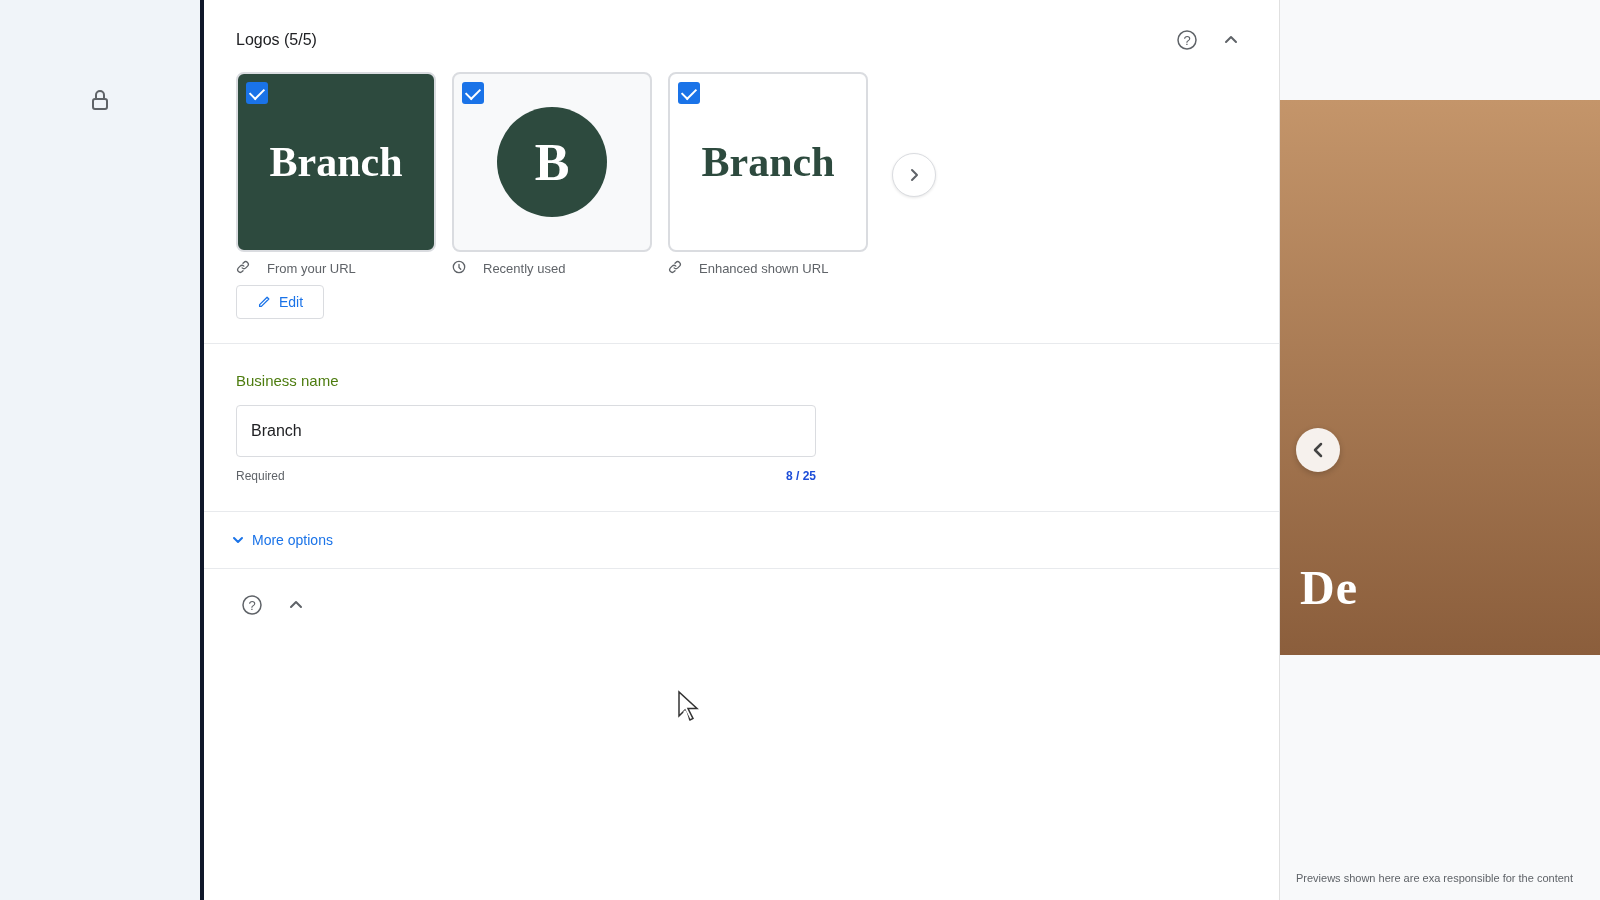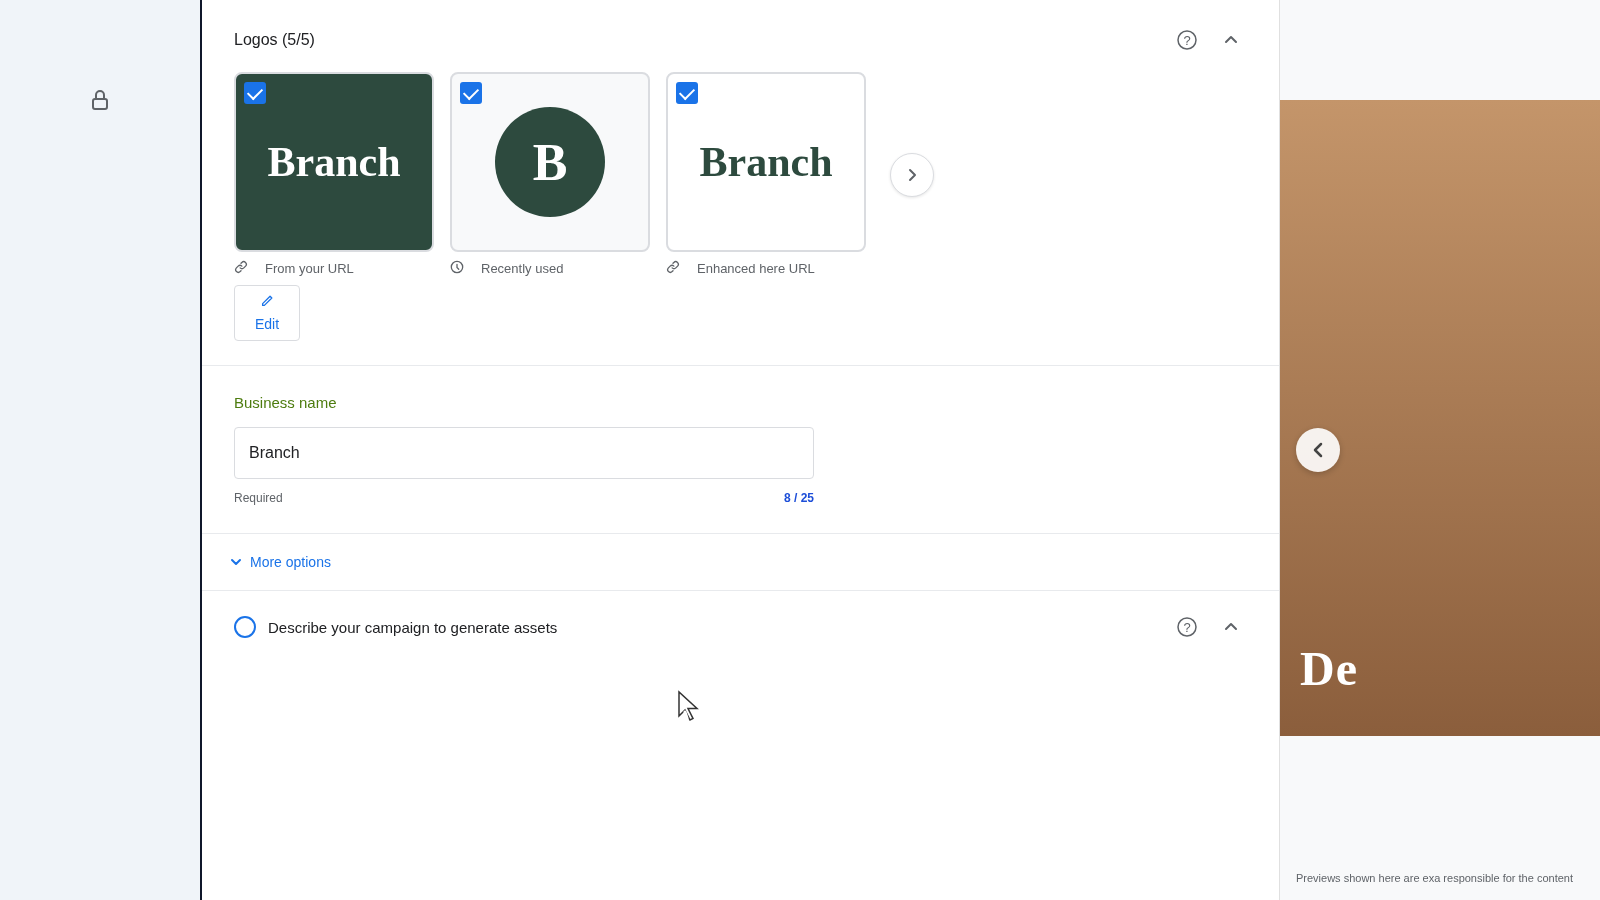--- a/index.html
+++ b/index.html
@@ -29,21 +29,21 @@
       align-items: center;
       justify-content: center;
       color: #444;
       font-size: 20px;
     }
 
     
     .main-content {
       flex: 1;
       background: #fff;
-      border-left: 2px solid #0f172a;
+      border-left: 4px solid #0f172a;
       border-right: 1px solid #e0e0e0;
       overflow-y: auto;
       padding: 0;
     }
 
     .section {
       padding: 24px 32px;
       border-bottom: 1px solid #e8eaed;
     }
 
@@ -210,21 +210,20 @@
       gap: 8px;
       padding: 8px 20px;
       border: 1px solid #dadce0;
       border-radius: 4px;
       background: #fff;
       color: #1a73e8;
       font-size: 14px;
       font-weight: 500;
       cursor: pointer;
       margin-top: 8px;
-      flex-direction: column;
     }
 
     
     .business-name-section {
       padding: 28px 32px;
       border-bottom: 1px solid #e8eaed;
     }
 
     .field-label {
       font-size: 15px;
@@ -335,21 +334,21 @@
       justify-content: center;
       font-size: 18px;
       color: #444;
       cursor: pointer;
       box-shadow: 0 2px 6px rgba(0,0,0,0.2);
       z-index: 10;
     }
 
     .preview-image-area {
       width: 100%;
-      height: 636px;
+      height: 555px;
       background: linear-gradient(180deg, #c4956a 0%, #8b5e3c 100%);
       position: relative;
       margin-top: 100px;
     }
 
     .preview-text-overlay {
       position: absolute;
       bottom: 40px;
       left: 20px;
       font-family: Georgia, serif;
@@ -450,21 +449,21 @@
           <div class="checkbox-badge"></div>
           <span class="branch-text-dark">Branch</span>
         </div>
         <span class="logo-label">
           <span class="logo-label-icon">
             <svg width="14" height="14" viewBox="0 0 16 16" fill="none">
               <path d="M7 9a3 3 0 004.24 0l2-2a3 3 0 00-4.24-4.24L8 3.76" stroke="#5f6368" stroke-width="1.5" stroke-linecap="round"></path>
               <path d="M9 7a3 3 0 00-4.24 0l-2 2a3 3 0 004.24 4.24L8 12.24" stroke="#5f6368" stroke-width="1.5" stroke-linecap="round"></path>
             </svg>
           </span>
-          <span>Enhanced here URL</span>
+          <span>Enhanced shown URL</span>
         </span>
       </div>
 
       <button class="next-arrow-btn">
         <svg width="20" height="20" viewBox="0 0 20 20" fill="none">
           <path d="M8 5l5 5-5 5" stroke="#5f6368" stroke-width="2" stroke-linecap="round" stroke-linejoin="round"></path>
         </svg>
       </button>
     </div>
 
@@ -489,24 +488,20 @@
     <button class="more-options-btn">
       <svg width="16" height="16" viewBox="0 0 16 16" fill="none">
         <path d="M4 6l4 4 4-4" stroke="#1a73e8" stroke-width="2" stroke-linecap="round" stroke-linejoin="round"></path>
       </svg>
       <span>More options</span>
     </button>
   </div>
 
   <div class="describe-section">
     <div class="describe-header">
-      <div class="describe-left">
-        <div class="circle-checkbox"></div>
-        <span class="describe-title">Describe your campaign to generate assets</span>
-      </div>
       <div style="display:flex;align-items:center;gap:12px;">
         <button class="icon-btn">
           <svg width="20" height="20" viewBox="0 0 20 20" fill="none">
             <circle cx="10" cy="10" r="9" stroke="#5f6368" stroke-width="1.5"></circle>
             <text x="10" y="15" text-anchor="middle" font-size="13" fill="#5f6368" font-family="Arial">?</text>
           </svg>
         </button>
         <button class="icon-btn">
           <svg width="20" height="20" viewBox="0 0 20 20" fill="none">
             <path d="M5 12l5-5 5 5" stroke="#5f6368" stroke-width="2" stroke-linecap="round" stroke-linejoin="round"></path>

